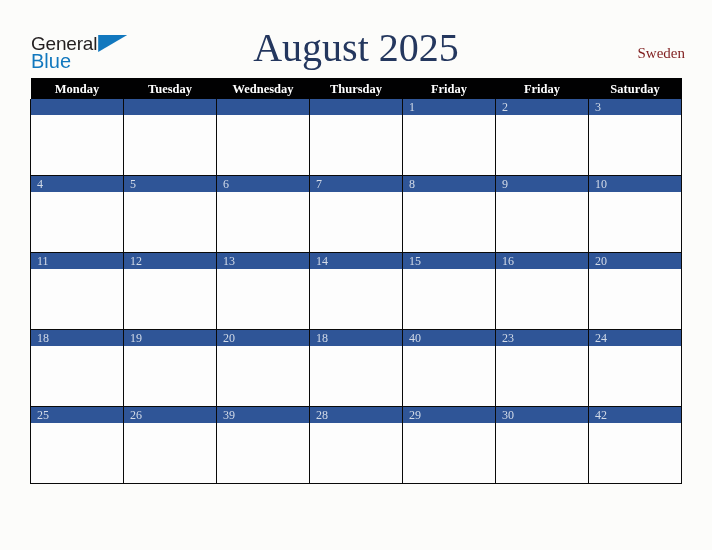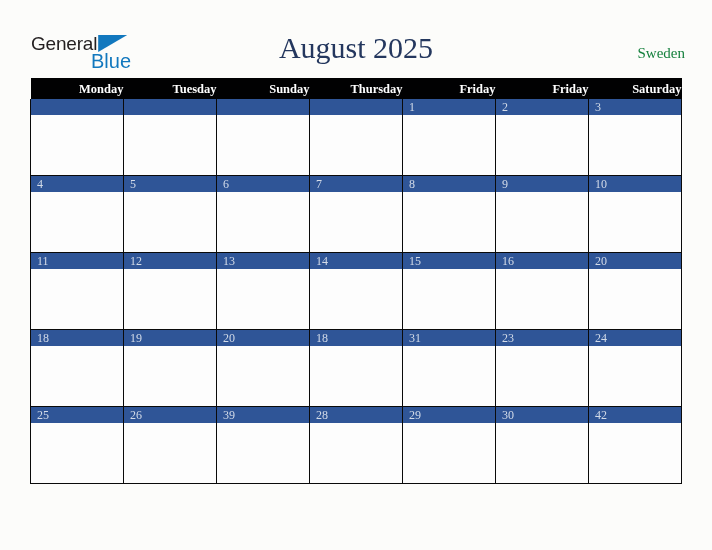--- a/index.html
+++ b/index.html
@@ -61,51 +61,51 @@
     margin-bottom: 1px;
     background: #1278be;
     clip-path: polygon(0 0, 100% 100%, 0 100%);
     transform: scaleY(-1);
   }
   .logo-row2 {
     position: absolute;
     left: 0;
     top: 19px;
     width: 105px;
-    text-align: right;
+    text-align: left;
     padding-right: 5px;
     box-sizing: border-box;
   }
   .logo-blue {
     font-family: "Liberation Sans", sans-serif;
     font-size: 20px;
     line-height: 22px;
     color: #1278be;
   }
 
   .title {
     position: absolute;
     left: 0;
     top: 30px;
     width: 712px;
     text-align: center;
     font-family: "Liberation Serif", serif;
-    font-size: 30px;
+    font-size: 40px;
     line-height: 36px;
     color: #24375e;
   }
 
   .region {
     position: absolute;
     right: 27px;
     top: 44px;
     font-family: "Liberation Serif", serif;
     font-size: 15px;
     line-height: 18px;
-    color: #15803d;
+    color: #7f1d1d;
   }
 
   
   .calendar {
     position: absolute;
     left: 30px;
     top: 78px;
     width: 652px;
     border-collapse: collapse;
     table-layout: fixed;
@@ -113,21 +113,21 @@
 
   .calendar th {
     background: #010102;
     color: #ffffff;
     font-family: "Liberation Serif", serif;
     font-weight: bold;
     font-size: 12.5px;
     line-height: 14px;
     height: 21px;
     padding: 0;
-    text-align: right;
+    text-align: center;
     border: none;
   }
 
   .calendar td {
     padding: 0;
     vertical-align: top;
     border-left: 1.4px solid #0a0a0a;
     border-right: 1.4px solid #0a0a0a;
     border-bottom: 1.4px solid #0a0a0a;
     background: #fdfdfd;
@@ -182,21 +182,21 @@
 
     <div class="region">Sweden</div>
 
   </div>
 
   <table class="calendar">
     <thead>
       <tr>
         <th>Monday</th>
         <th>Tuesday</th>
-        <th>Sunday</th>
+        <th>Wednesday</th>
         <th>Thursday</th>
         <th>Friday</th>
         <th>Friday</th>
         <th>Saturday</th>
       </tr>
     </thead>
     <tbody>
         <tr>
           <td>
             <div class="cell empty">
@@ -349,21 +349,21 @@
             </div>
           </td>
           <td>
             <div class="cell">
               <div class="daynum-bar">18</div>
               <div class="cell-body"></div>
             </div>
           </td>
           <td>
             <div class="cell">
-              <div class="daynum-bar">31</div>
+              <div class="daynum-bar">40</div>
               <div class="cell-body"></div>
             </div>
           </td>
           <td>
             <div class="cell">
               <div class="daynum-bar">23</div>
               <div class="cell-body"></div>
             </div>
           </td>
           <td>

